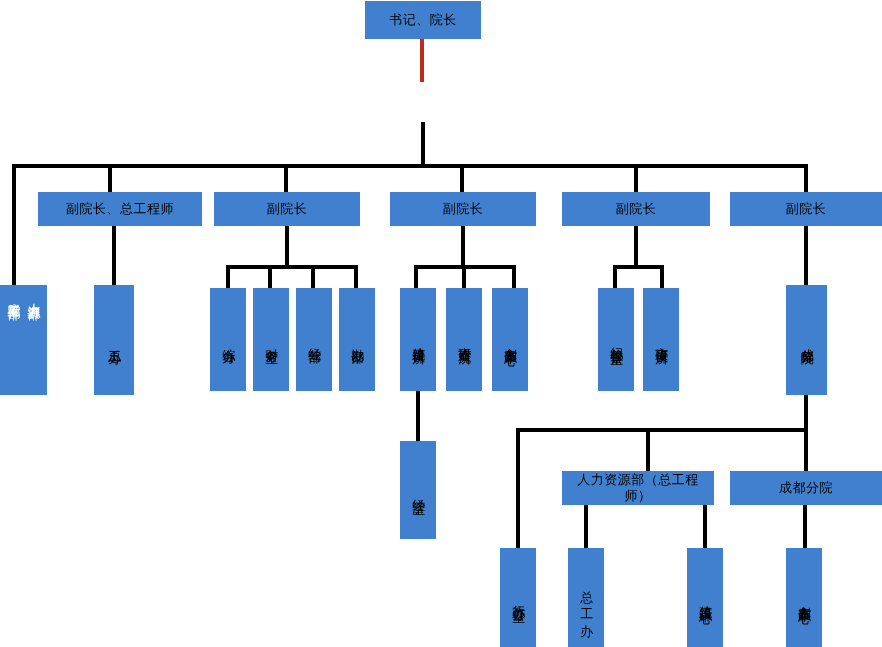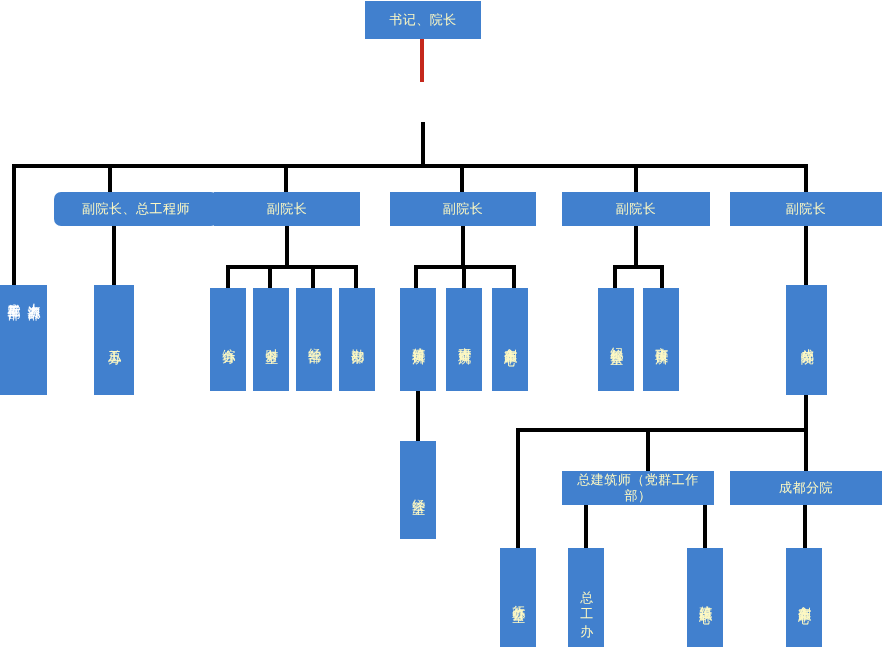--- a/index.html
+++ b/index.html
@@ -1,20 +1,20 @@
 <!DOCTYPE html>
 <html><head>
 <meta charset="utf-8">
 <title>Organization Chart</title>
 <style>
   html,body{margin:0;padding:0;background:#ffffff;}
   body{font-family:"DejaVu Sans","Liberation Sans",sans-serif;}
   #chart{position:relative;width:882px;height:647px;background:#ffffff;overflow:hidden;}
 
-  .node{position:absolute;background:#4180ce;color:#fef9c3;box-sizing:border-box;
+  .node{position:absolute;background:#4180ce;color:#000000;box-sizing:border-box;
         display:flex;align-items:center;justify-content:center;text-align:center;
         font-size:13px;line-height:1.25;letter-spacing:0.5px;}
   .node.h{padding:2px 4px;}
   .node.v{writing-mode:vertical-rl;text-orientation:upright;padding:6px 2px;
           letter-spacing:1px;}
 
   .dual-wrap{position:absolute;background:#4180ce;color:#fff;box-sizing:border-box;
              display:flex;flex-direction:row-reverse;align-items:flex-start;
              justify-content:center;gap:2px;padding:8px 3px;font-size:13px;
              letter-spacing:1px;}
@@ -38,21 +38,21 @@
   <div class="line" style="left:12px;top:164px;width:796px;height:4px;"></div>
 
   <div class="line" style="left:108px;top:164px;width:4px;height:28px;"></div>
   <div class="line" style="left:284px;top:164px;width:4px;height:28px;"></div>
   <div class="line" style="left:460px;top:164px;width:4px;height:28px;"></div>
   <div class="line" style="left:634px;top:164px;width:4px;height:28px;"></div>
   <div class="line" style="left:804px;top:164px;width:4px;height:28px;"></div>
 
   <div class="line" style="left:12px;top:164px;width:4px;height:124px;"></div>
 
-  <div class="node h" style="left:54px;top:192px;width:164px;height:34px;border-radius:7px;">副院长、总工程师</div>
+  <div class="node h" style="left:38px;top:192px;width:164px;height:34px;">副院长、总工程师</div>
   <div class="node h" style="left:214px;top:192px;width:146px;height:34px;">副院长</div>
   <div class="node h" style="left:390px;top:192px;width:146px;height:34px;">副院长</div>
   <div class="node h" style="left:562px;top:192px;width:148px;height:34px;">副院长</div>
   <div class="node h" style="left:730px;top:192px;width:152px;height:34px;">副院长</div>
 
   <div class="line" style="left:112px;top:226px;width:4px;height:62px;"></div>
 
   <div class="dual-wrap" style="left:0px;top:285px;width:47px;height:110px;">
     <span class="col">人力资源部</span>
     <span class="col">党群工作部</span>
@@ -99,21 +99,21 @@
   <div class="line" style="left:804px;top:395px;width:4px;height:33px;"></div>
 
   <div class="line" style="left:516px;top:428px;width:292px;height:4px;"></div>
 
   <div class="line" style="left:516px;top:428px;width:4px;height:120px;"></div>
 
   <div class="line" style="left:646px;top:428px;width:4px;height:43px;"></div>
 
   <div class="line" style="left:804px;top:428px;width:4px;height:43px;"></div>
 
-  <div class="node h" style="left:562px;top:471px;width:152px;height:34px;">总建筑师（党群工作部）</div>
+  <div class="node h" style="left:562px;top:471px;width:152px;height:34px;">人力资源部（总工程师）</div>
   <div class="node h" style="left:730px;top:471px;width:152px;height:34px;">成都分院</div>
 
   <div class="line" style="left:584px;top:505px;width:4px;height:43px;"></div>
   <div class="line" style="left:703px;top:505px;width:4px;height:43px;"></div>
 
   <div class="line" style="left:803px;top:505px;width:4px;height:43px;"></div>
 
   <div class="node v" style="left:500px;top:548px;width:36px;height:99px;">行政办公室</div>
   <div class="node v" style="left:568px;top:548px;width:36px;height:99px;">总 工 办</div>
   <div class="node v" style="left:687px;top:548px;width:36px;height:99px;">建筑设计中心</div>

